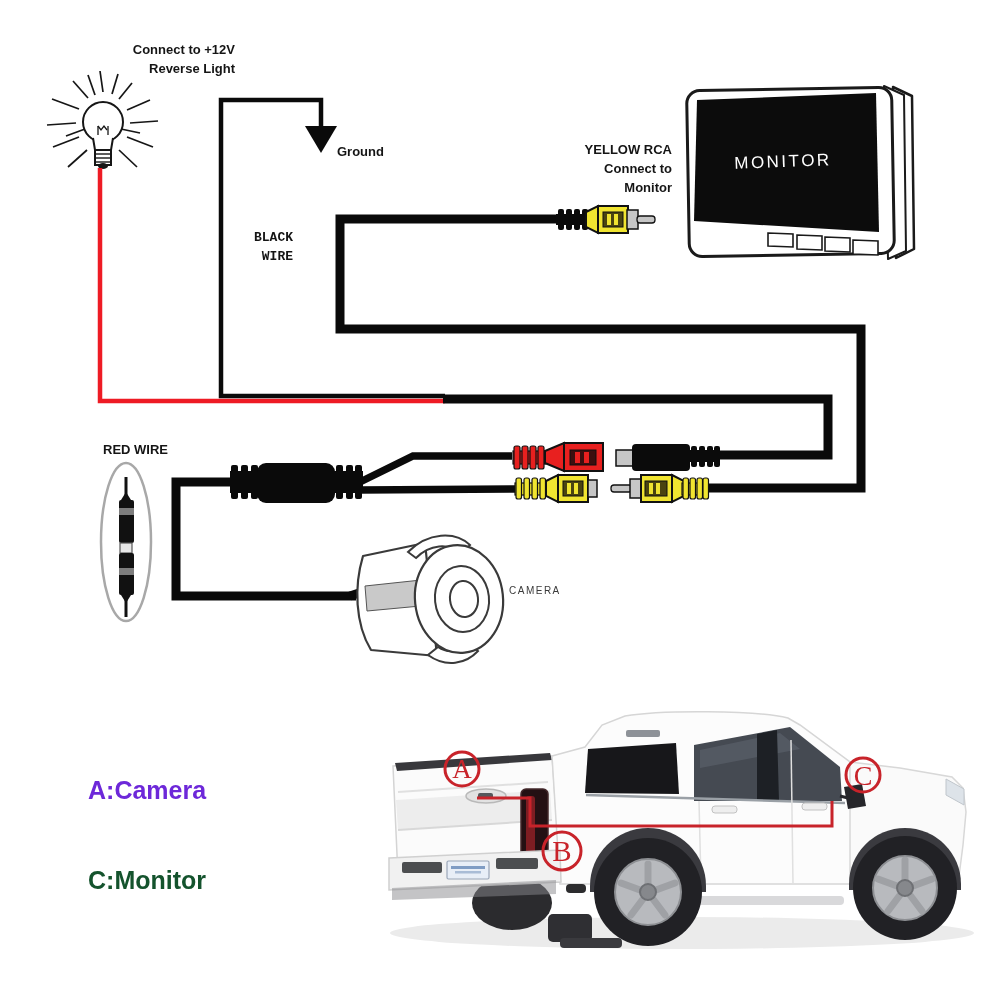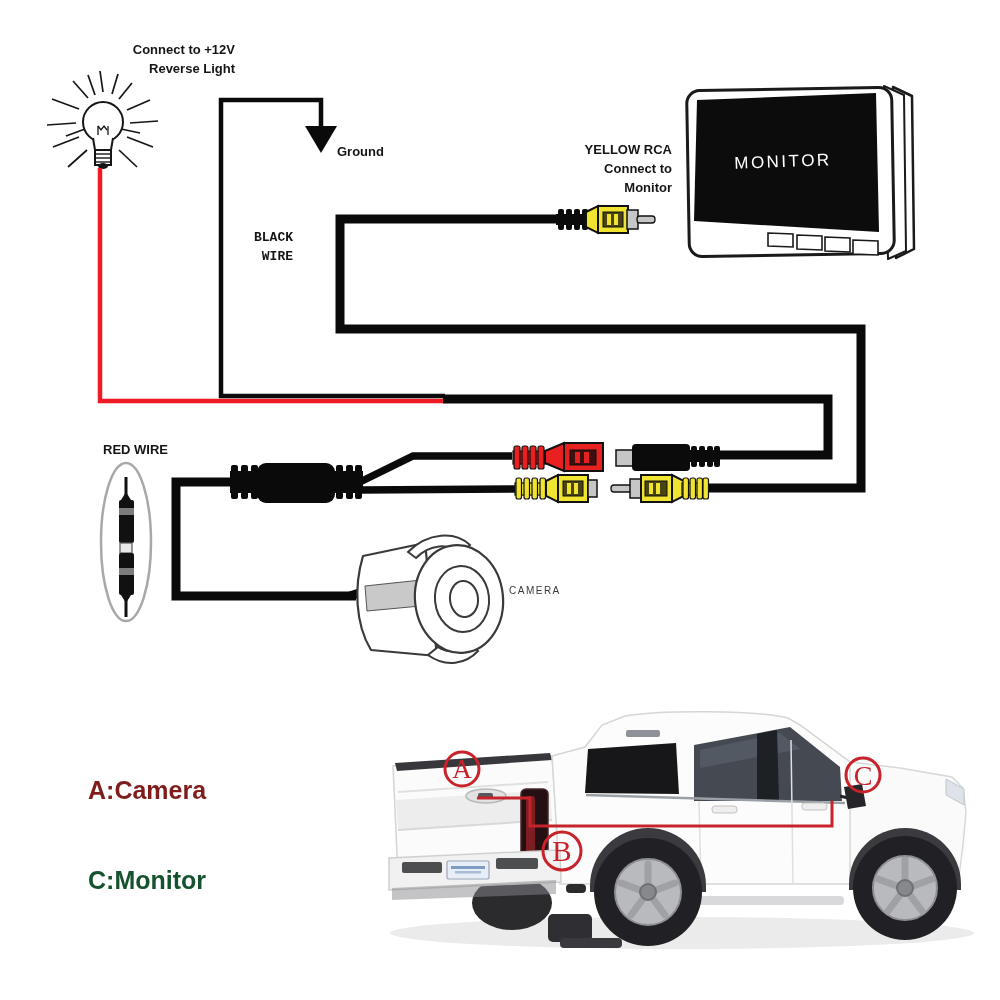--- a/index.html
+++ b/index.html
@@ -296,16 +296,16 @@
 <div class="lbl" style="left:103px;top:411px;margin-top:29px;">RED WIRE</div>
 
 <div id="monitor-label" style="left:703px;top:152px;width:160px;">MONITOR</div>
 
 <div id="camera-label" style="left:509px;top:585px;">CAMERA</div>
 
 <div class="marker-letter" style="left:442px;top:756px;width:40px;font-size:27px;color:#c8232a;">A</div>
 <div class="marker-letter" style="left:542px;top:837px;width:40px;font-size:29px;color:#c8232a;">B</div>
 <div class="marker-letter" style="left:843px;top:762px;width:40px;font-size:28px;color:#c8232a;">C</div>
 
-<div class="legend-item" style="left:88px;top:776px;color:#7f1d1d;">A:Camera</div>
+<div class="legend-item" style="left:88px;top:776px;color:#6d28d9;">A:Camera</div>
 <div class="legend-item" style="left:88px;top:866px;color:#14532d;">C:Monitor</div>
 
 </div>
 
 </body></html>

